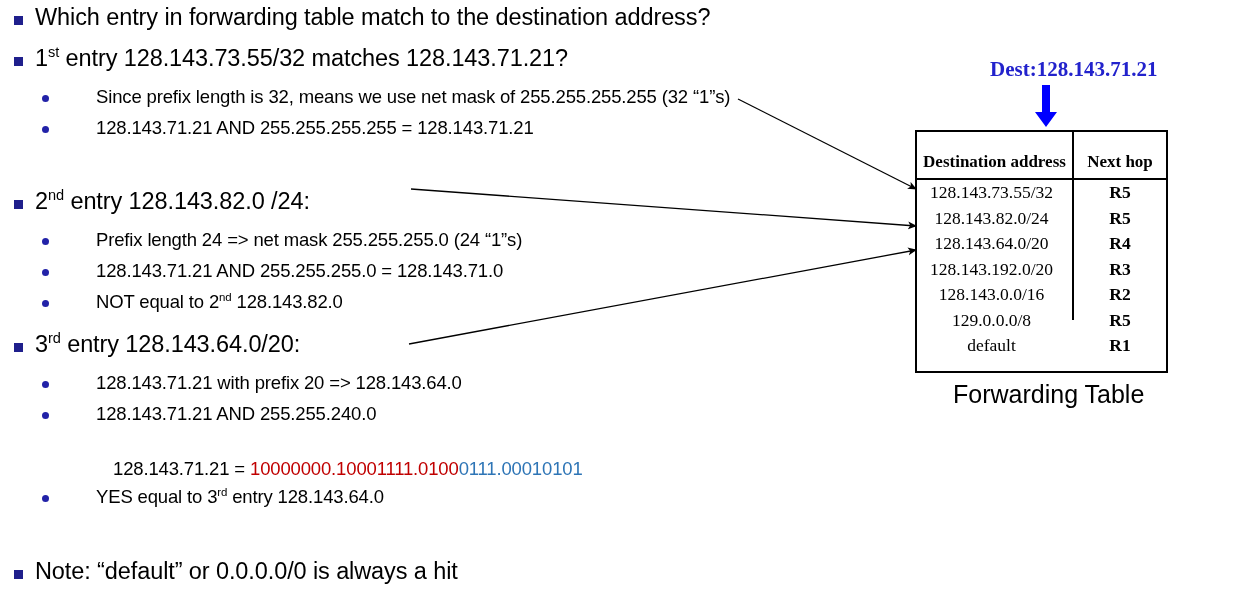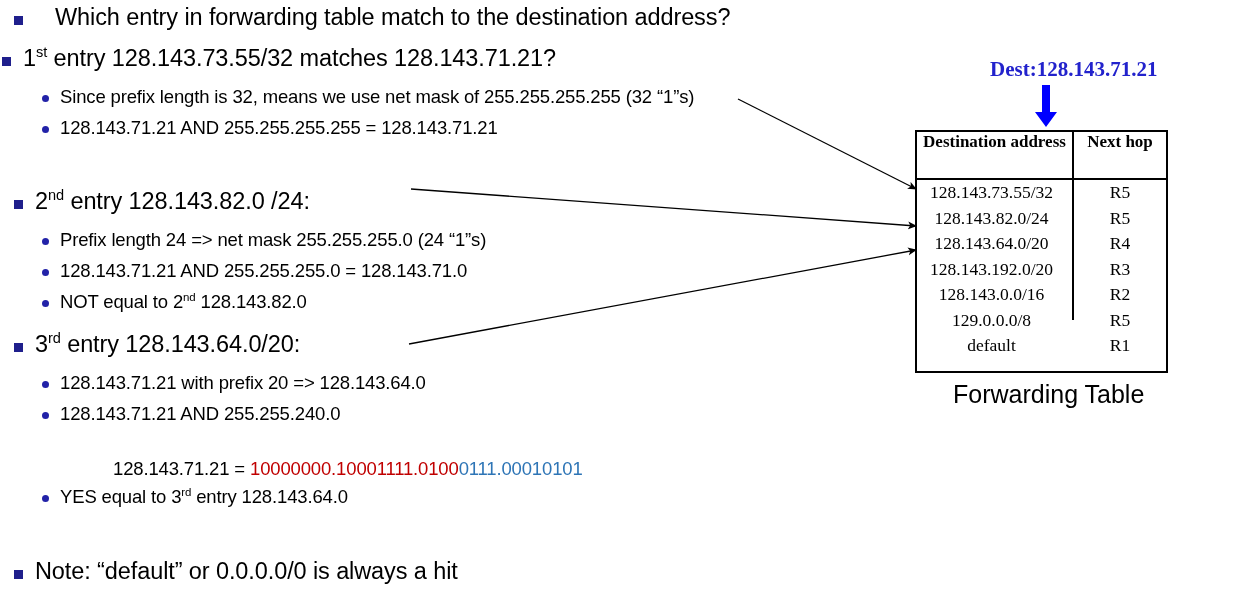--- a/index.html
+++ b/index.html
@@ -44,20 +44,21 @@
   }
 
   .bullet-l2 {
     position: absolute;
     display: flex;
     align-items: flex-start;
     font-size: 18.5px;
     line-height: 1.0;
     letter-spacing: -0.15px;
     white-space: nowrap;
+    gap: 36px;
   }
   .bullet-l2 .marker {
     width: 7px;
     height: 7px;
     border-radius: 50%;
     background: #2222a8;
     margin-right: 11px;
     margin-top: 7px;
     flex: none;
   }
@@ -130,26 +131,27 @@
     height: 140px;
   }
   #fwd-table .col-dest {
     width: 157px;
     box-sizing: border-box;
     border-right: 2.5px solid #000000;
   }
   #fwd-table .col-hop {
     flex: 1;
     box-sizing: border-box;
+    font-weight: bold;
   }
   #fwd-table .thead .col-dest,
   #fwd-table .thead .col-hop {
     font-weight: bold;
     font-size: 17px;
-    padding-top: 0;
+    padding-top: 20px;
     text-align: center;
   }
   #fwd-table .cell {
     height: 25.5px;
     line-height: 25.5px;
     text-align: center;
     font-size: 17.5px;
     white-space: nowrap;
   }
   #fwd-table .tbody .col-dest .cell { padding-right: 6px; }
@@ -171,26 +173,26 @@
     width: 1238px;
     height: 599px;
     pointer-events: none;
   }
 </style>
 </head>
 <body>
 
 <div id="slide-body">
 
-  <div class="bullet-l1" style="left:14px; top:6px;gap:20px;">
+  <div class="bullet-l1" style="left:14px; top:6px;">
     <span class="marker"></span>
     <span>Which entry in forwarding table match to the destination address?</span>
   </div>
 
-  <div class="bullet-l1" style="left:2px; top:47px;">
+  <div class="bullet-l1" style="left:14px; top:47px;">
     <span class="marker"></span>
     <span><span>1</span><sup>st</sup><span> entry 128.143.73.55/32 matches 128.143.71.21?</span></span>
   </div>
 
   <div class="bullet-l2" style="left:42px; top:88px;">
     <span class="marker"></span>
     <span>Since prefix length is 32, means we use net mask of 255.255.255.255 (32 “1”s)</span>
   </div>
 
   <div class="bullet-l2" style="left:42px; top:119px;">

